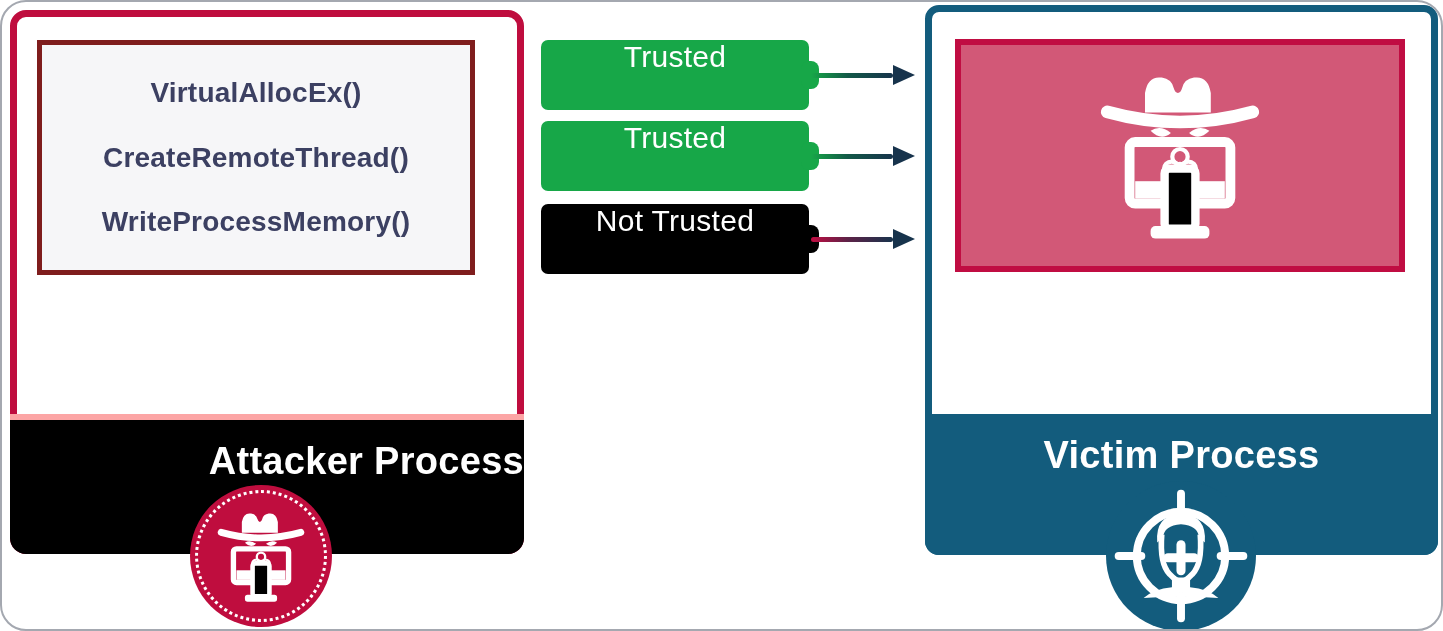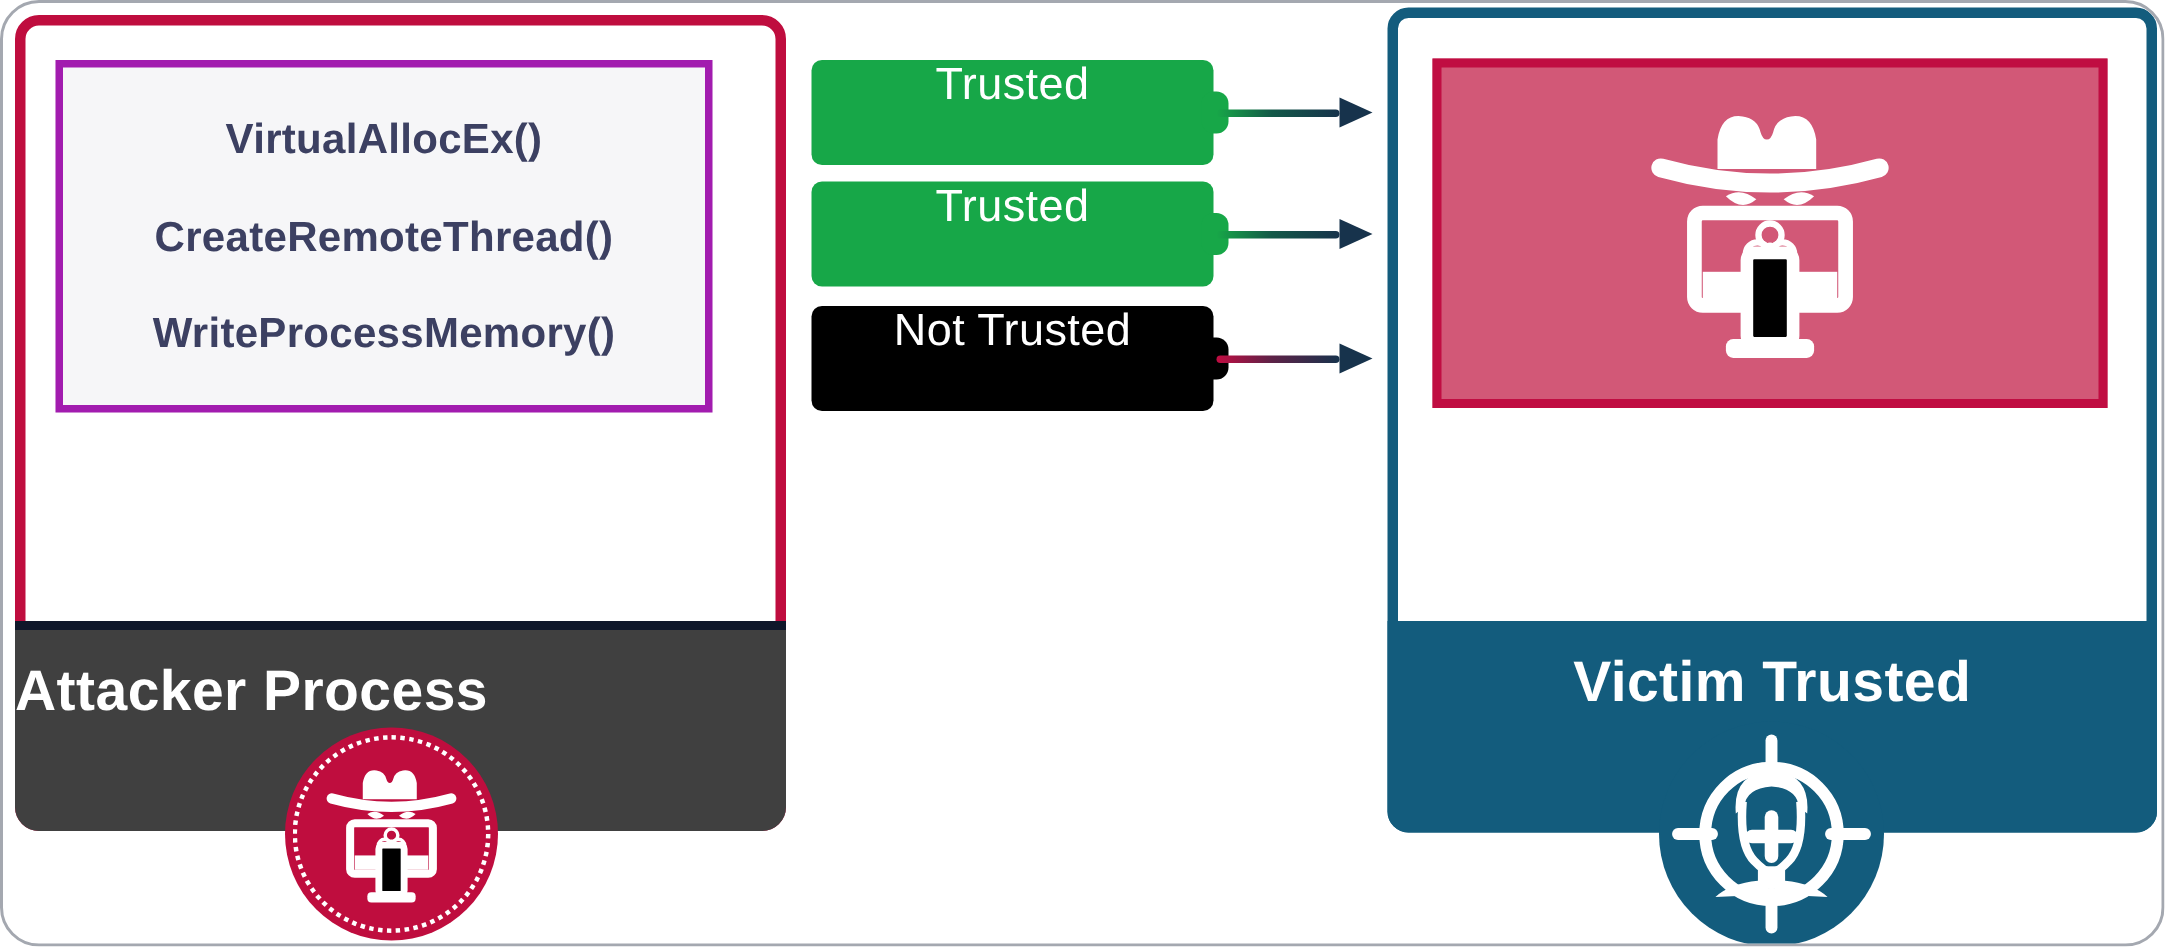--- a/index.html
+++ b/index.html
@@ -8,28 +8,28 @@
     background:#ffffff; border:2px solid #a4a8b0; border-radius:26px; overflow:hidden;
   }
 
   
   .attacker-box {
     position:absolute; left:8px; top:8px; width:514px; height:544px; box-sizing:border-box;
     border:7px solid #bf0d3e; border-radius:16px; background:#ffffff;
   }
   .api-box {
     position:absolute; left:20px; top:23px; width:438px; height:235px; box-sizing:border-box;
-    border:5px solid #a21caf; background:#f6f6f8;
+    border:5px solid #7f1d1d; background:#f6f6f8;
     display:flex; flex-direction:column; justify-content:space-evenly; align-items:center;
   }
   .api-line { color:#3c4062; font-size:28px; font-weight:bold; letter-spacing:0.2px; }
   .attacker-footer {
     position:absolute; left:-7px; right:-7px; bottom:-7px; height:140px; box-sizing:border-box;
-    background:#404040; border-top:6px solid #0f172a; border-radius:0 0 16px 16px;
-    text-align:left;
+    background:#000000; border-top:6px solid #fca5a5; border-radius:0 0 16px 16px;
+    text-align:right;
   }
   .footer-title { color:#ffffff; font-size:38px; font-weight:bold; padding-top:20px; letter-spacing:0.3px; }
 
   
   .badge { position:absolute; border-radius:50%; display:flex; align-items:center; justify-content:center; z-index:5; }
   .attacker-badge { left:188px; top:483px; width:142px; height:142px; background:#bf0d3e; --icon-bg:#bf0d3e; }
   .attacker-badge::before {
     content:""; position:absolute; left:5px; top:5px; right:5px; bottom:5px;
     border:3px dotted #ffffff; border-radius:50%;
   }
@@ -176,21 +176,21 @@
     <div class="arrow-head"></div>
   </div>
 
   <div class="victim-box">
     <div class="victim-inner">
       <svg class="hacker-icon icon-big" viewBox="0 0 120 124">
         <use href="#hacker-glyph"></use>
       </svg>
     </div>
     <div class="victim-footer">
-      <div class="footer-title">Victim Trusted</div>
+      <div class="footer-title">Victim Process</div>
     </div>
   </div>
 
   <div class="badge victim-badge">
     <svg class="icon-target" viewBox="0 0 120 120">
       <use href="#target-glyph"></use>
     </svg>
   </div>
 
 </div>

